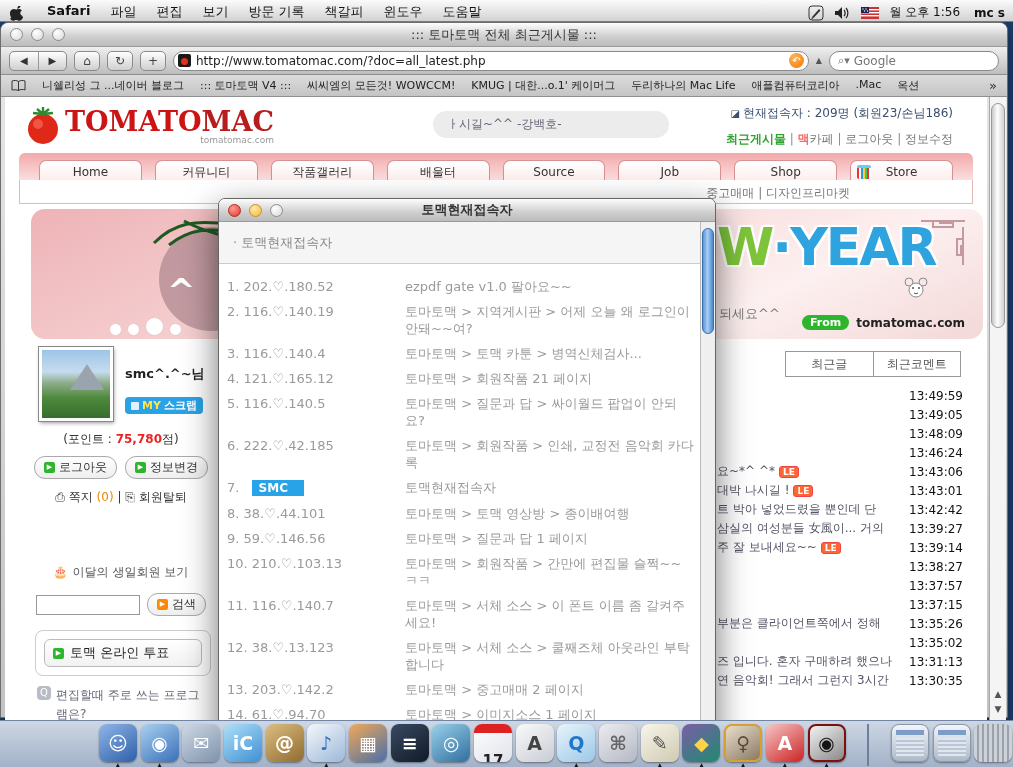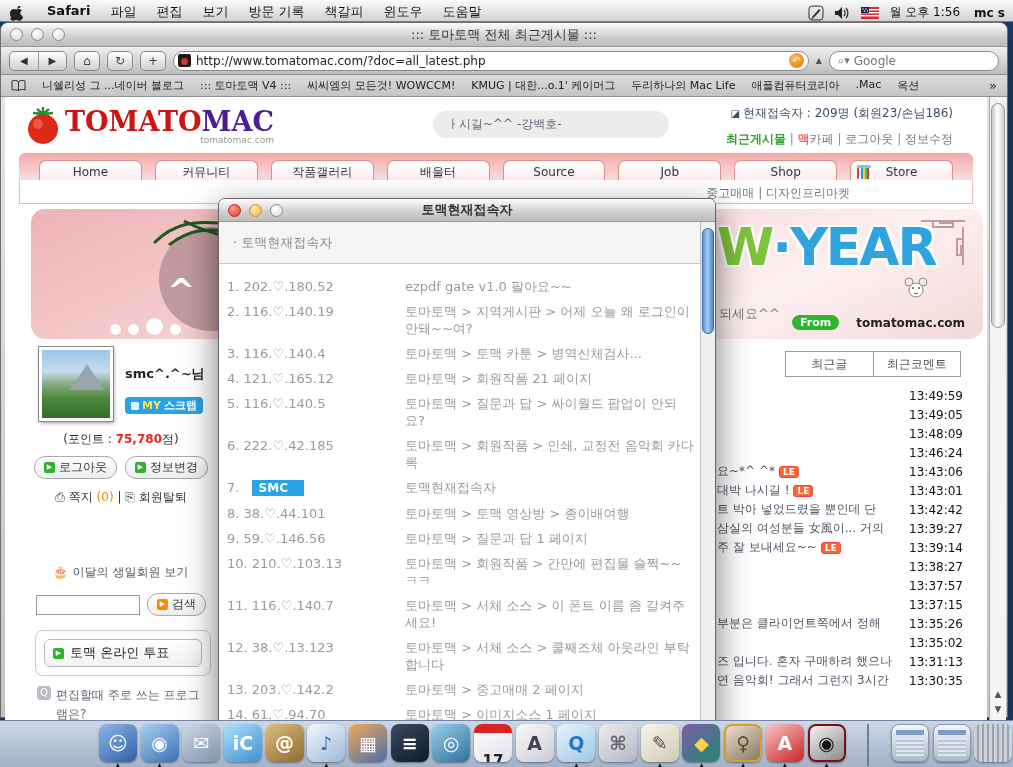--- a/index.html
+++ b/index.html
@@ -58,21 +58,21 @@
   #bookmarksbar .bm { white-space:nowrap; }
   #bookmarksbar .more { margin-left:auto; font-size:13px; color:#333; }
 
   
   #page { position:absolute; left:4px; top:74px; width:982px; height:642px; background:#fff; overflow:hidden; }
 
   
   #sitehdr { position:absolute; left:0; top:0; width:100%; height:56px; }
   #logo { position:absolute; left:20px; top:8px; display:flex; align-items:flex-start; gap:4px; }
   .logotext { font-family:"DejaVu Serif","Liberation Serif",serif; font-size:27px; font-weight:bold; line-height:34px; }
-  .logotext .t1 { color:#cc1414; } .logotext .t2 { color:#4c1d95; }
+  .logotext .t1 { color:#cc1414; } .logotext .t2 { color:#b91c1c; }
   .logodomain { font-size:9px; color:#999; text-align:right; margin-top:-4px; }
   #marquee { position:absolute; left:428px; top:14px; width:236px; height:27px; background:#ececec;
     border-radius:14px; font-size:12px; color:#667; line-height:27px; padding-left:14px; overflow:hidden; }
   #hdrright { position:absolute; right:34px; top:8px; text-align:right; font-size:12px; }
   #visitors { color:#3a4e70; }
   #visitors .vicon { color:#3a4e70; font-size:10px; margin-right:3px; }
   #quicklinks { margin-top:9px; color:#8a8a9a; }
   #quicklinks .g { color:#2fa32f; font-weight:bold; }
   #quicklinks .r { color:#f66; font-weight:bold; }
   #quicklinks .k { color:#777; }
@@ -102,21 +102,21 @@
   #banner .caret { position:absolute; left:136px; top:62px; color:#fff; font-size:34px; font-weight:bold; }
   #banner .dots { position:absolute; left:78px; top:108px; display:flex; align-items:flex-end; gap:5px; }
   #banner .dots i { display:block; width:13px; height:13px; border-radius:50%; background:#fff; border:1px solid #e8c8c8; }
   #banner .dots i.big { width:19px; height:19px; }
   #graffiti { position:absolute; left:686px; top:8px; font-size:52px; font-weight:bold; letter-spacing:-2px;
     text-shadow:0 0 4px #fff,2px 2px 0 #fff,-2px 2px 0 #fff,2px -2px 0 #fff,-2px -2px 0 #fff; }
   #graffiti .gw { color:#7ec43a; } #graffiti .gy { color:#2fa3de; }
   #banner .meander { position:absolute; right:14px; top:8px; color:#caa0a4; }
   #banner .mouse { position:absolute; right:52px; top:68px; }
   #banner .greeting { position:absolute; left:688px; top:96px; font-size:13px; color:#777; }
-  #banner .fromrow { position:absolute; right:18px; top:106px; font-size:12px; color:#222; font-weight:bold; display:flex; gap:17px; align-items:center;}
+  #banner .fromrow { position:absolute; right:18px; top:106px; font-size:12px; color:#222; font-weight:bold; display:flex; gap:7px; align-items:center;}
   #banner .frompill { background:#2db52d; color:#fff; font-size:11px; border-radius:8px; padding:1px 8px; font-weight:bold; }
 
   
   #sidebar { position:absolute; left:20px; top:250px; width:192px; }
   .profrow { display:flex; gap:12px; margin-left:14px; }
   .photo { width:74px; height:74px; border:3px solid #fff; outline:1px solid #888; box-shadow:1px 2px 4px rgba(0,0,0,.4);
     background:linear-gradient(180deg,#9cc4e8 0%,#c6dcee 32%,#8fae8d 48%,#4f8a3e 70%,#356e2c 100%); position:relative; }
   .photo::after { content:""; position:absolute; right:6px; top:14px; border-left:17px solid transparent; border-right:17px solid transparent; border-bottom:26px solid #9aa4ae; }
   .profmeta { padding-top:18px; }
   .uname { font-size:13px; font-weight:bold; color:#222; }

